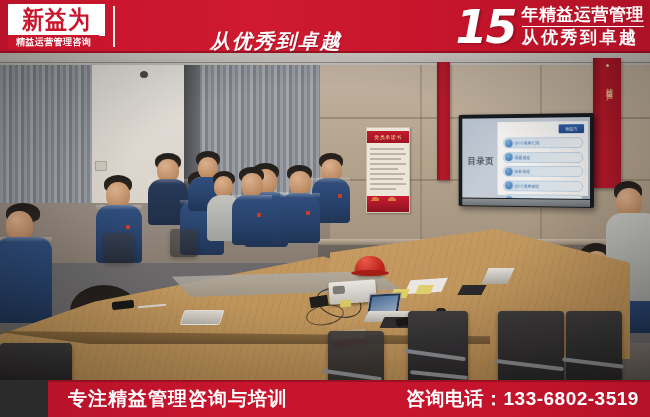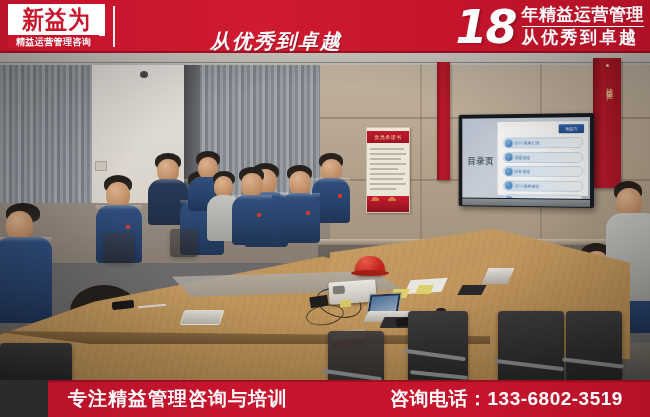--- a/index.html
+++ b/index.html
@@ -39,21 +39,21 @@
   .years-t1{font-size:17px;font-weight:bold;letter-spacing:.5px;line-height:20px;white-space:nowrap;}
   .years-rule{height:1.5px;background:#fff;margin:1px 0;}
   .years-t2{font-size:17px;font-weight:bold;letter-spacing:2.5px;line-height:20px;white-space:nowrap;}
 
   
   .footer{position:absolute;left:0;bottom:0;width:650px;height:37px;
           background:linear-gradient(90deg,#b8132a 0%,#c8152e 30%,#c4142b 70%,#ae1126 100%);
           display:flex;align-items:center;z-index:30;margin-left:48px;}
   .footer:before{content:"";position:absolute;left:0;right:0;top:0;height:2px;background:rgba(0,0,0,.22);}
   .foot-l{position:absolute;left:20px;color:#fff;font-size:19px;font-weight:bold;letter-spacing:1px;white-space:nowrap;}
-  .foot-r{position:absolute;left:342px;color:#fff;font-size:19px;font-weight:bold;letter-spacing:.5px;white-space:nowrap;}
+  .foot-r{position:absolute;left:358px;color:#fff;font-size:19px;font-weight:bold;letter-spacing:.5px;white-space:nowrap;}
 
   
   .photo{position:absolute;left:0;top:53px;width:650px;height:327px;overflow:hidden;
          background:#6b6b6e;}
 
   
   .ceiling{position:absolute;left:0;top:0;width:650px;height:16px;
            background:linear-gradient(180deg,#d9d7d3,#c2bfba);}
   .ceil-seam{position:absolute;top:9px;height:1px;background:rgba(90,85,80,.5);}
 
@@ -244,21 +244,21 @@
       <div class="logo-sub">精益运营管理咨询</div>
     </div>
 
     <div class="divider"></div>
 
     <div class="slogan">
       <div class="slogan-l2">从优秀到卓越</div>
     </div>
 
     <div class="years">
-      <div class="years-num">18</div>
+      <div class="years-num">15</div>
       <div class="years-txt">
         <div class="years-t1">年精益运营管理</div>
         <div class="years-rule"></div>
         <div class="years-t2">从优秀到卓越</div>
       </div>
     </div>
   </div>
 
   <div class="photo">
 

